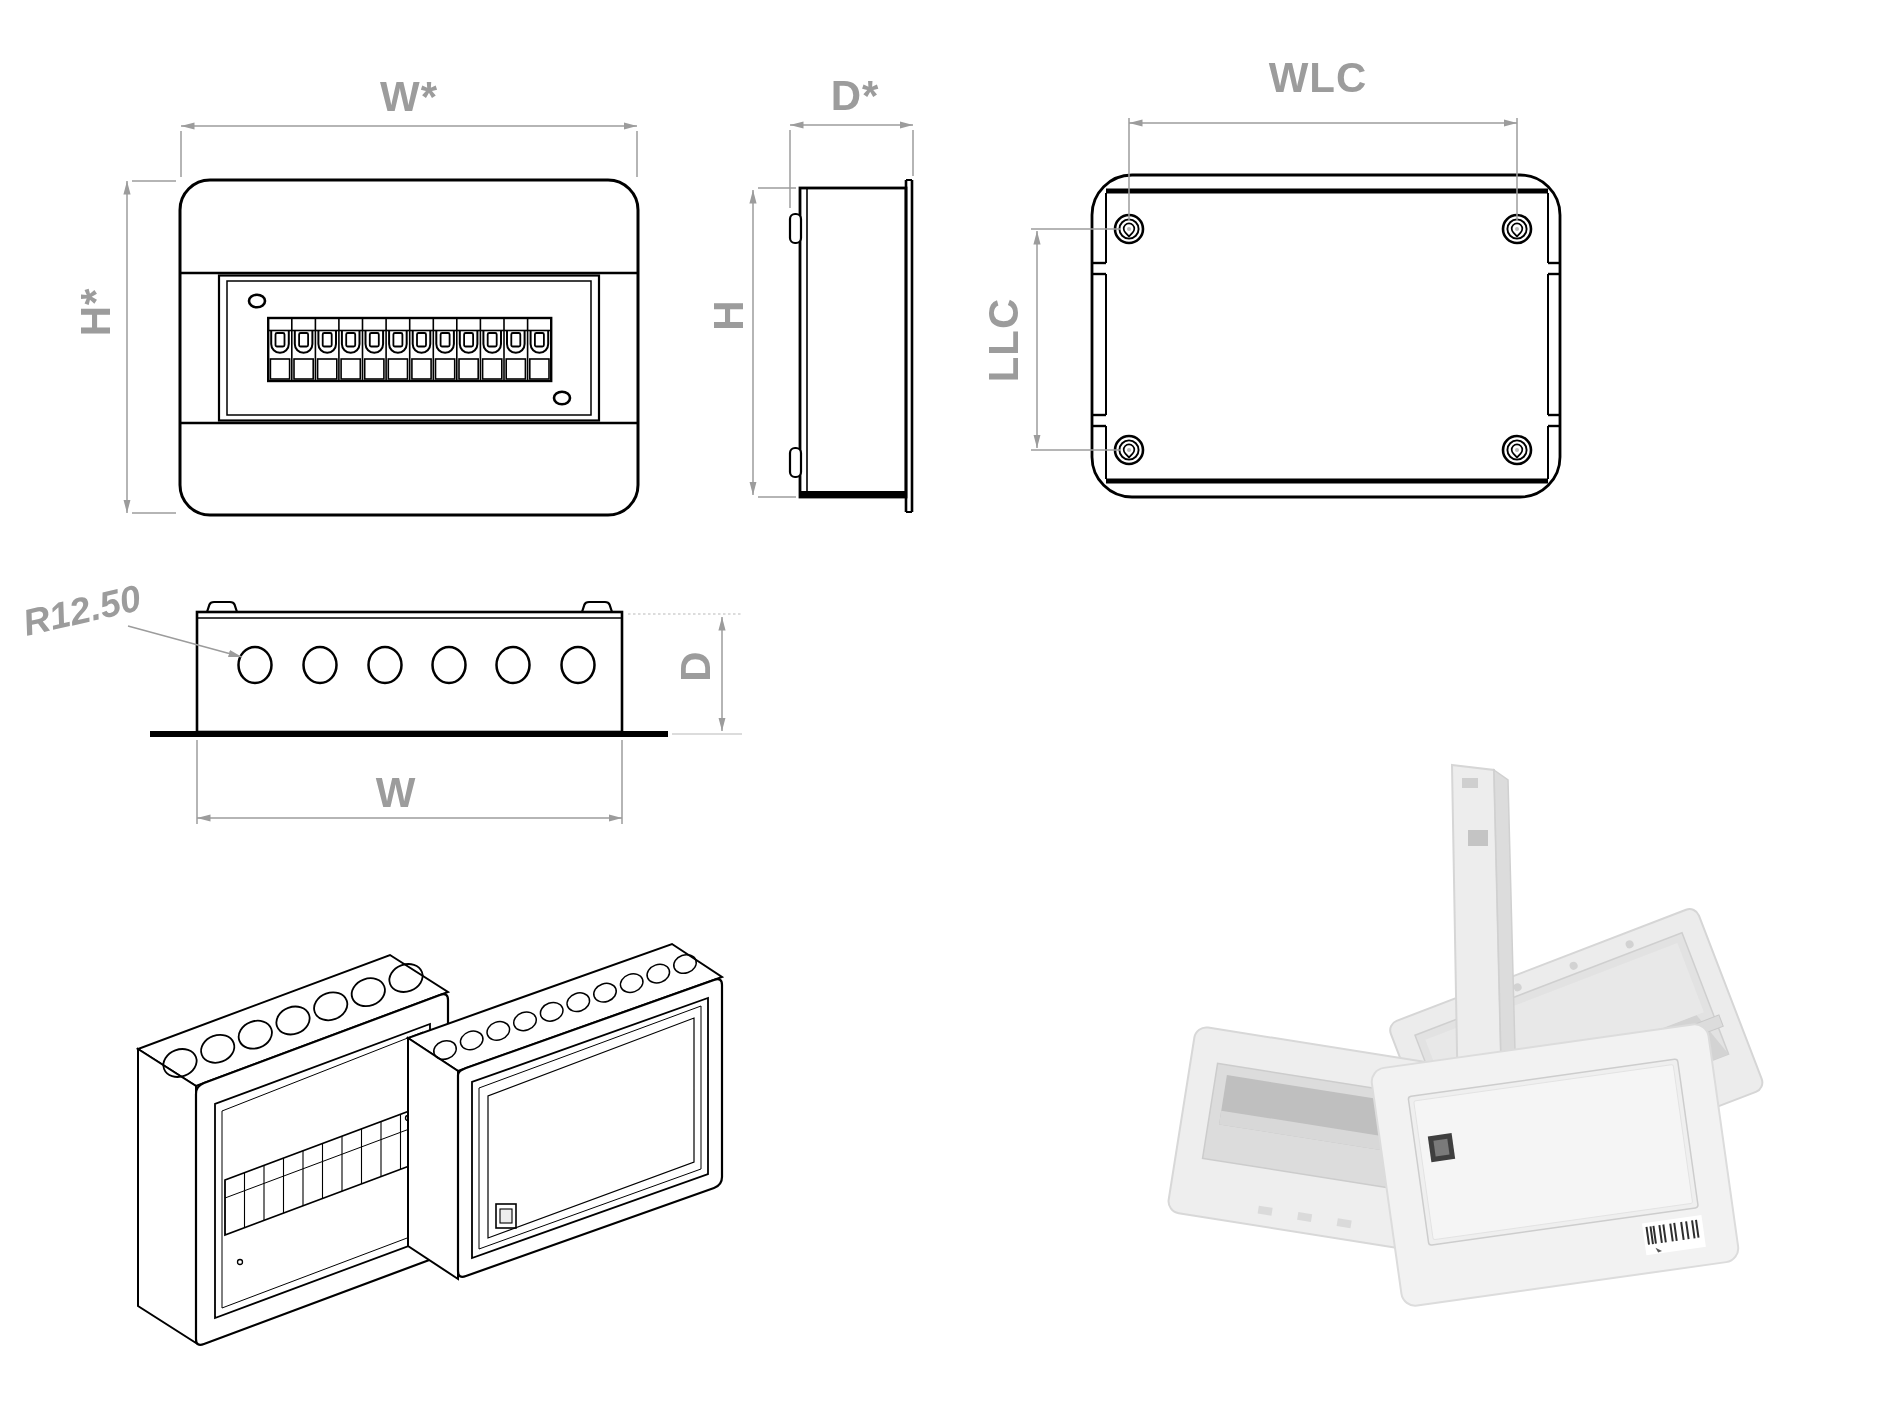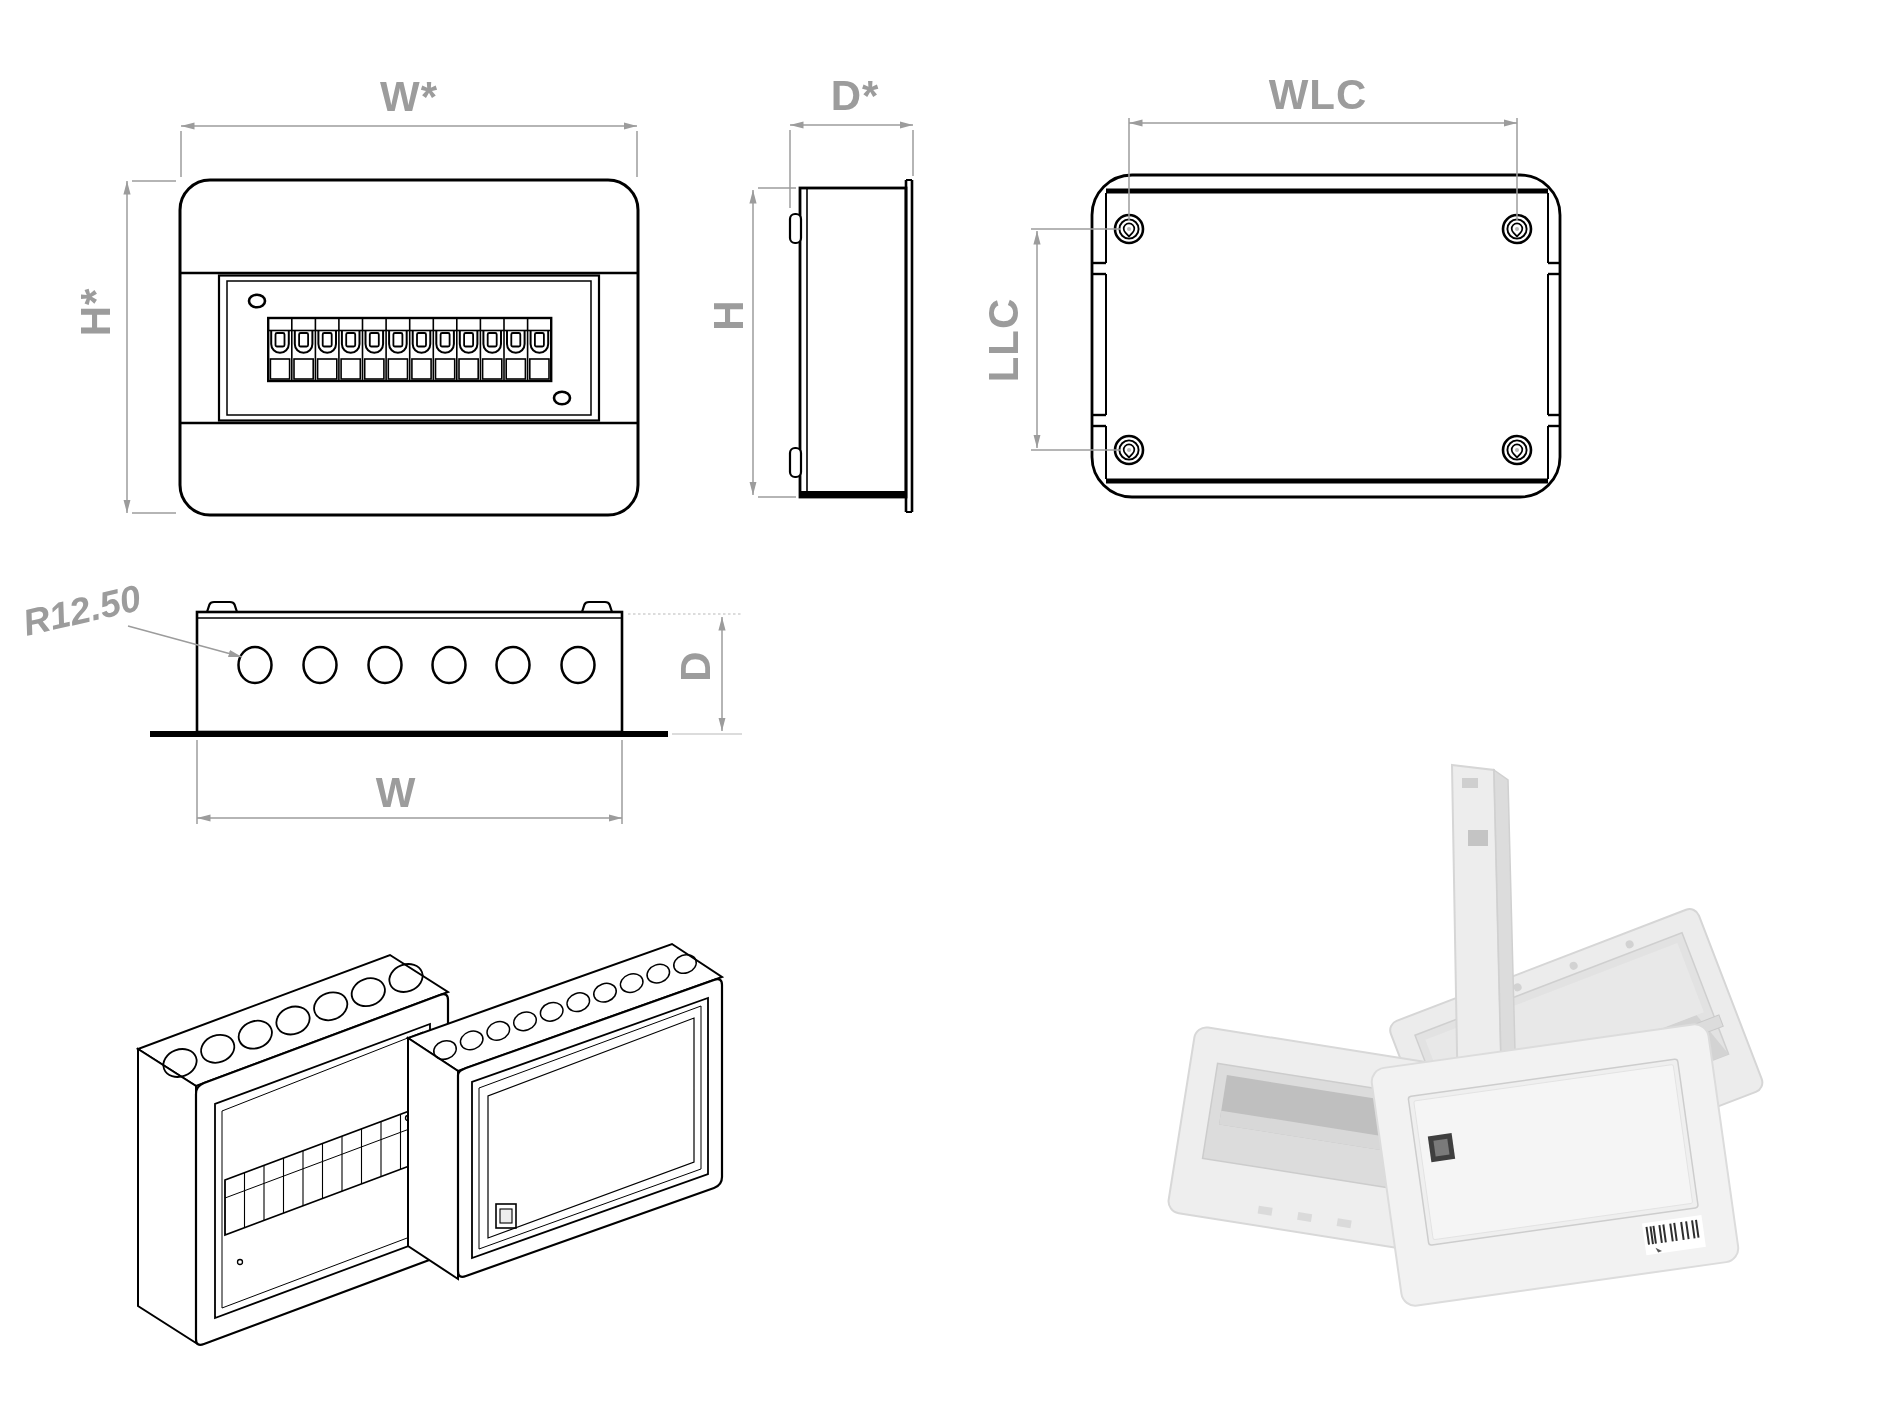--- a/index.html
+++ b/index.html
@@ -263,19 +263,19 @@
         <path d="M-20 10 L-14 14 L-18 15 Z" fill="#555"></path>
       </g>
     </g>
   </g>
 </svg>
 
 <span class="dim-label" style="left:409px;top:97px;">W*</span>
 <span class="dim-label rot" style="left:96px;top:312px;">H*</span>
 <span class="dim-label" style="left:855px;top:96px;">D*</span>
 <span class="dim-label rot" style="left:729px;top:315px;">H</span>
-<span class="dim-label" style="left:1318px;top:95px;">WLC</span>
+<span class="dim-label" style="left:1318px;top:78px;">WLC</span>
 <span class="dim-label rot" style="left:1004px;top:340px;">LLC</span>
 <span class="radius-label" style="left:82px;top:611px;">R12.50</span>
 <span class="dim-label rot" style="left:696px;top:666px;">D</span>
 <span class="dim-label" style="left:396px;top:793px;">W</span>
 
 </div>
 
 </body></html>

